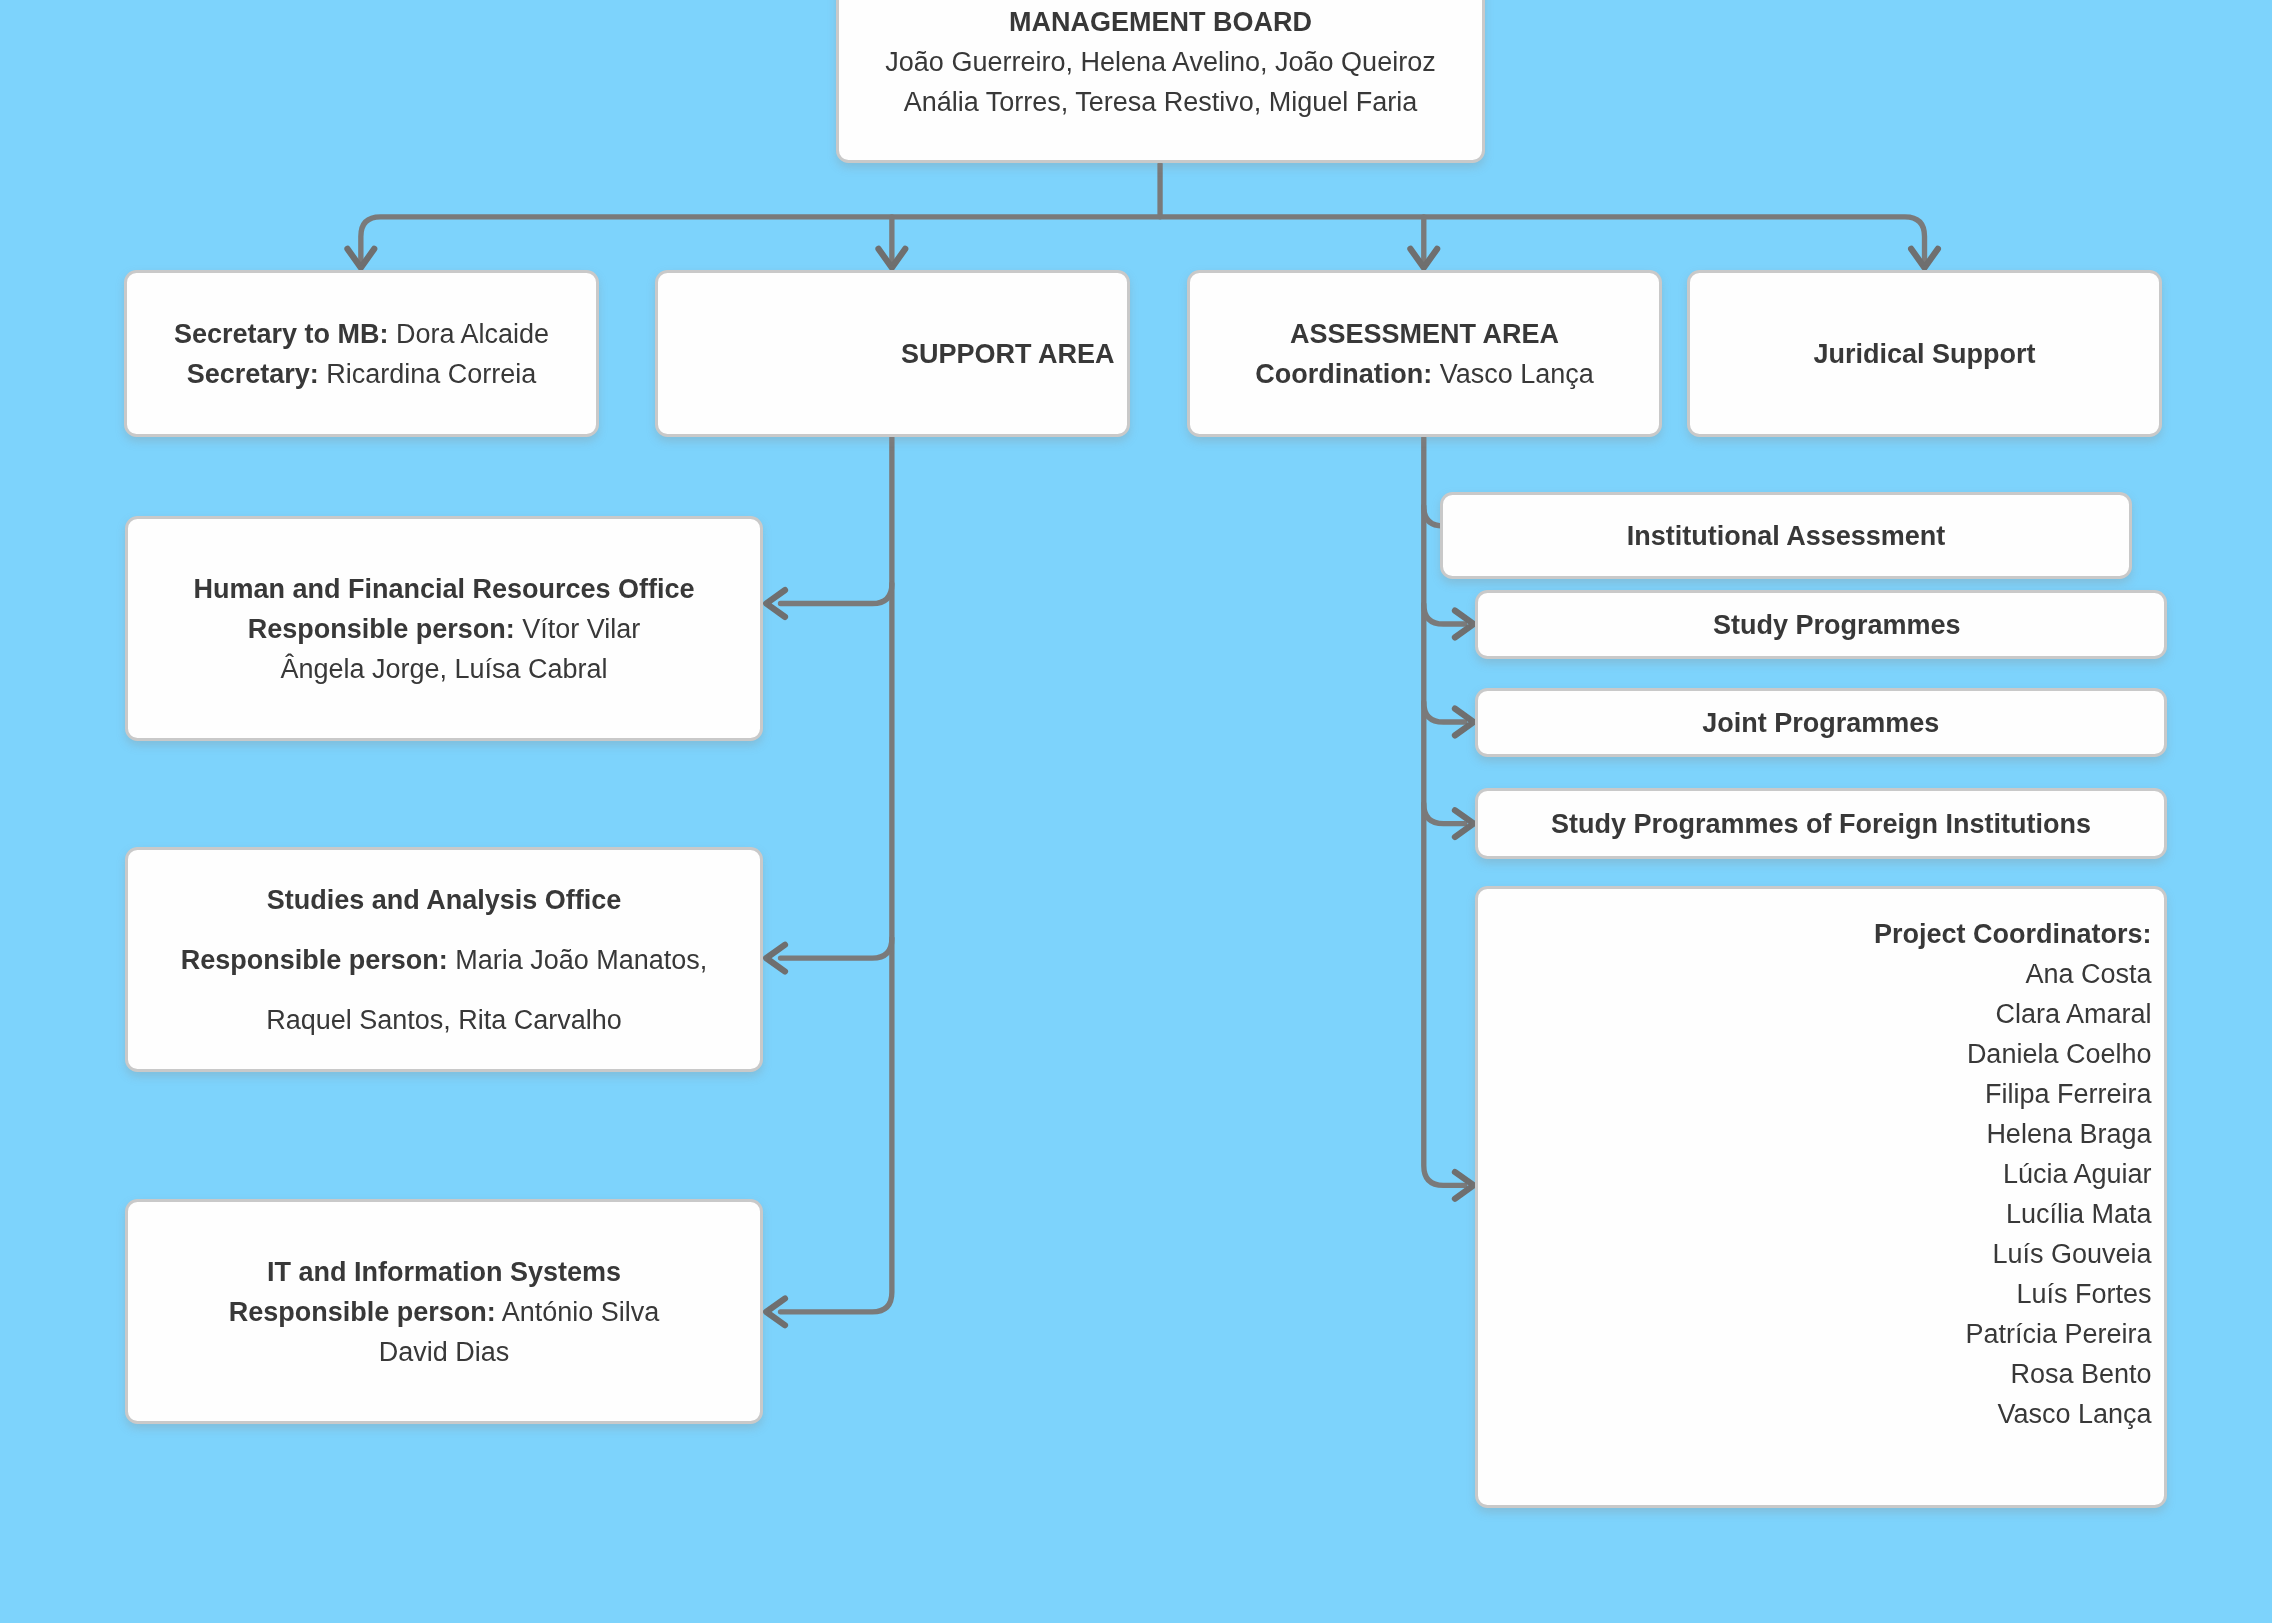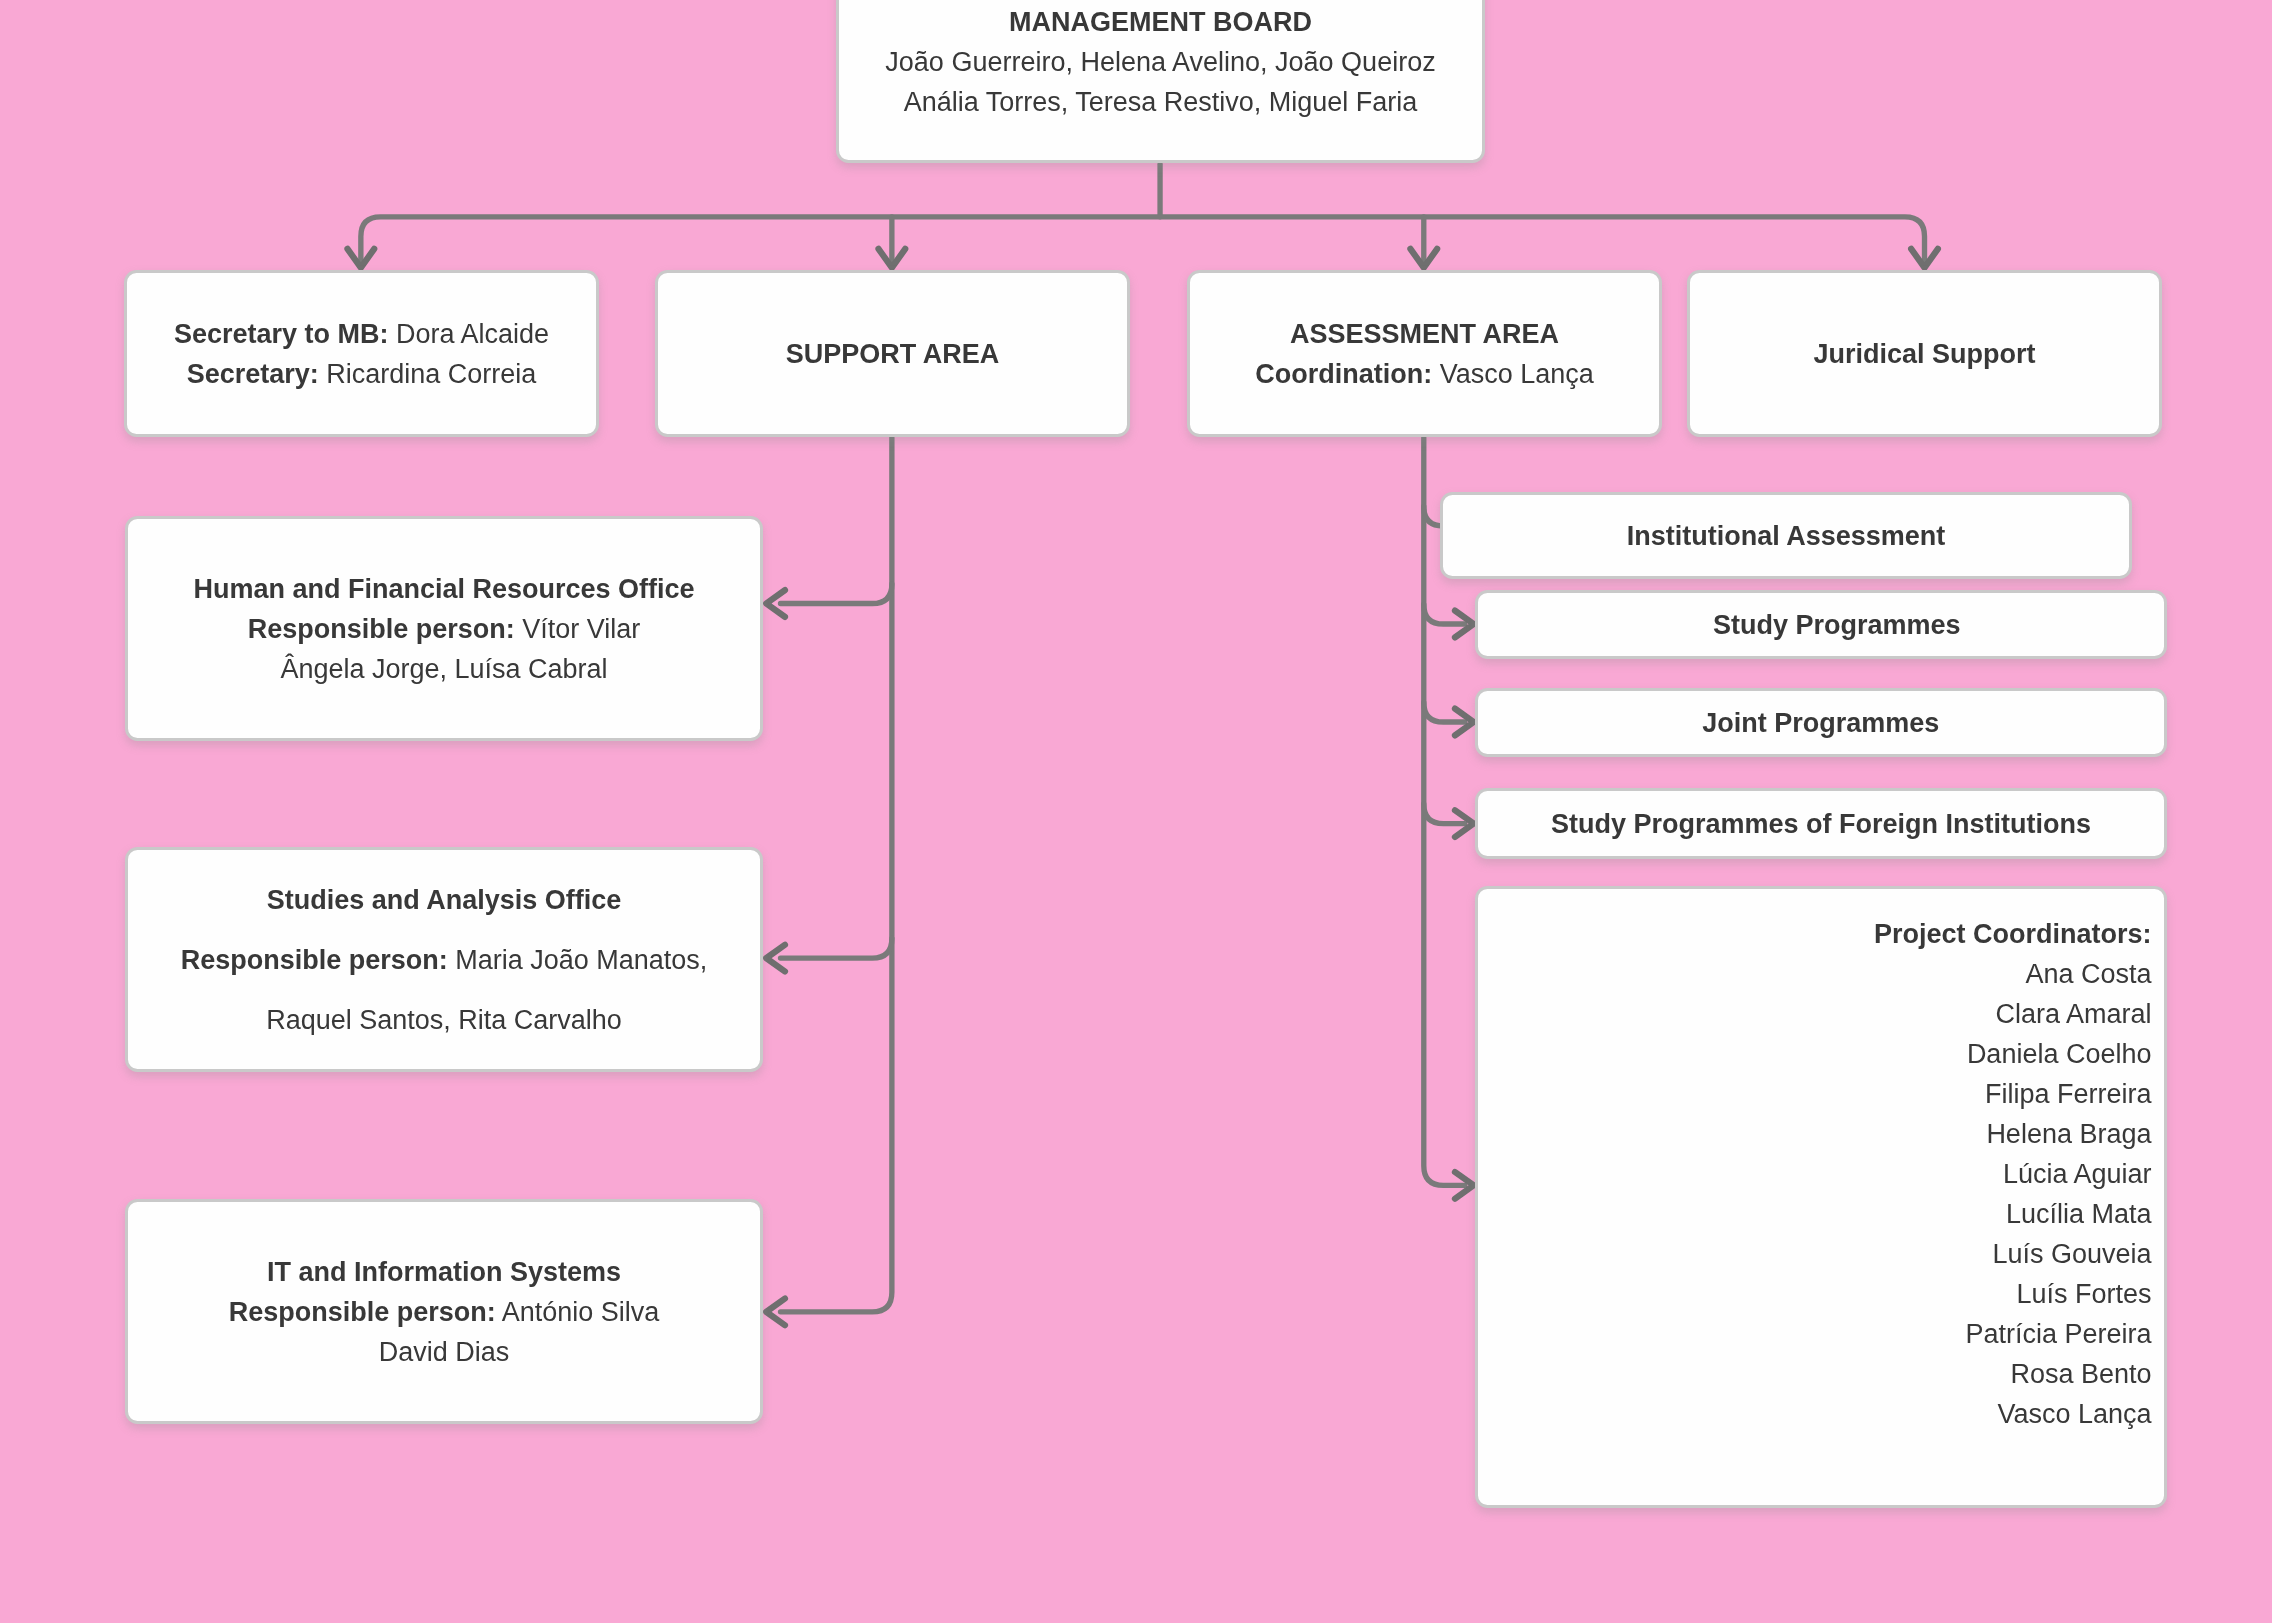--- a/index.html
+++ b/index.html
@@ -4,21 +4,21 @@
 <style>
   html, body {
     margin: 0;
     padding: 0;
     background: #000000;
   }
   #stage {
     position: relative;
     width: 2272px;
     height: 1624px;
-    background: #f9a8d4;
+    background: #7dd3fc;
     overflow: hidden;
     font-family: "Liberation Sans", "DejaVu Sans", sans-serif;
   }
   #connector-layer {
     position: absolute;
     left: 0; top: 0;
     width: 2272px;
     height: 1624px;
   }
   .box {
@@ -35,21 +35,21 @@
     display: flex;
     flex-direction: column;
     justify-content: center;
     padding: 7.1px 12.5px;
   }
   .b { font-weight: 700; }
   .box .line { white-space: nowrap; }
   
   #node-management-board { left: 836px; top: -40px; width: 649px; height: 203px; }
   #node-secretary        { left: 124px; top: 270px; width: 475px; height: 167px; }
-  #node-support-area     { left: 655px; top: 270px; width: 475px; height: 167px; }
+  #node-support-area     { left: 655px; top: 270px; width: 475px; height: 167px; text-align: right; }
   #node-assessment-area  { left: 1187px; top: 270px; width: 475px; height: 167px; }
   #node-juridical        { left: 1687px; top: 270px; width: 475px; height: 167px; }
   
   #node-hr-office      { left: 125px; top: 516px;  width: 638px; height: 225px; }
   #node-studies-office { left: 125px; top: 847px;  width: 638px; height: 225px; gap: 20px; }
   #node-it-office      { left: 125px; top: 1199px; width: 638px; height: 225px; }
   
   #node-institutional-assessment { left: 1440px; top: 492px; width: 692px; height: 87px; }
   #node-study-programmes         { left: 1475px; top: 590px; width: 692px; height: 69px; padding-left: 44px; }
   #node-joint-programmes         { left: 1475px; top: 688px; width: 692px; height: 69px; padding-left: 12px; }

